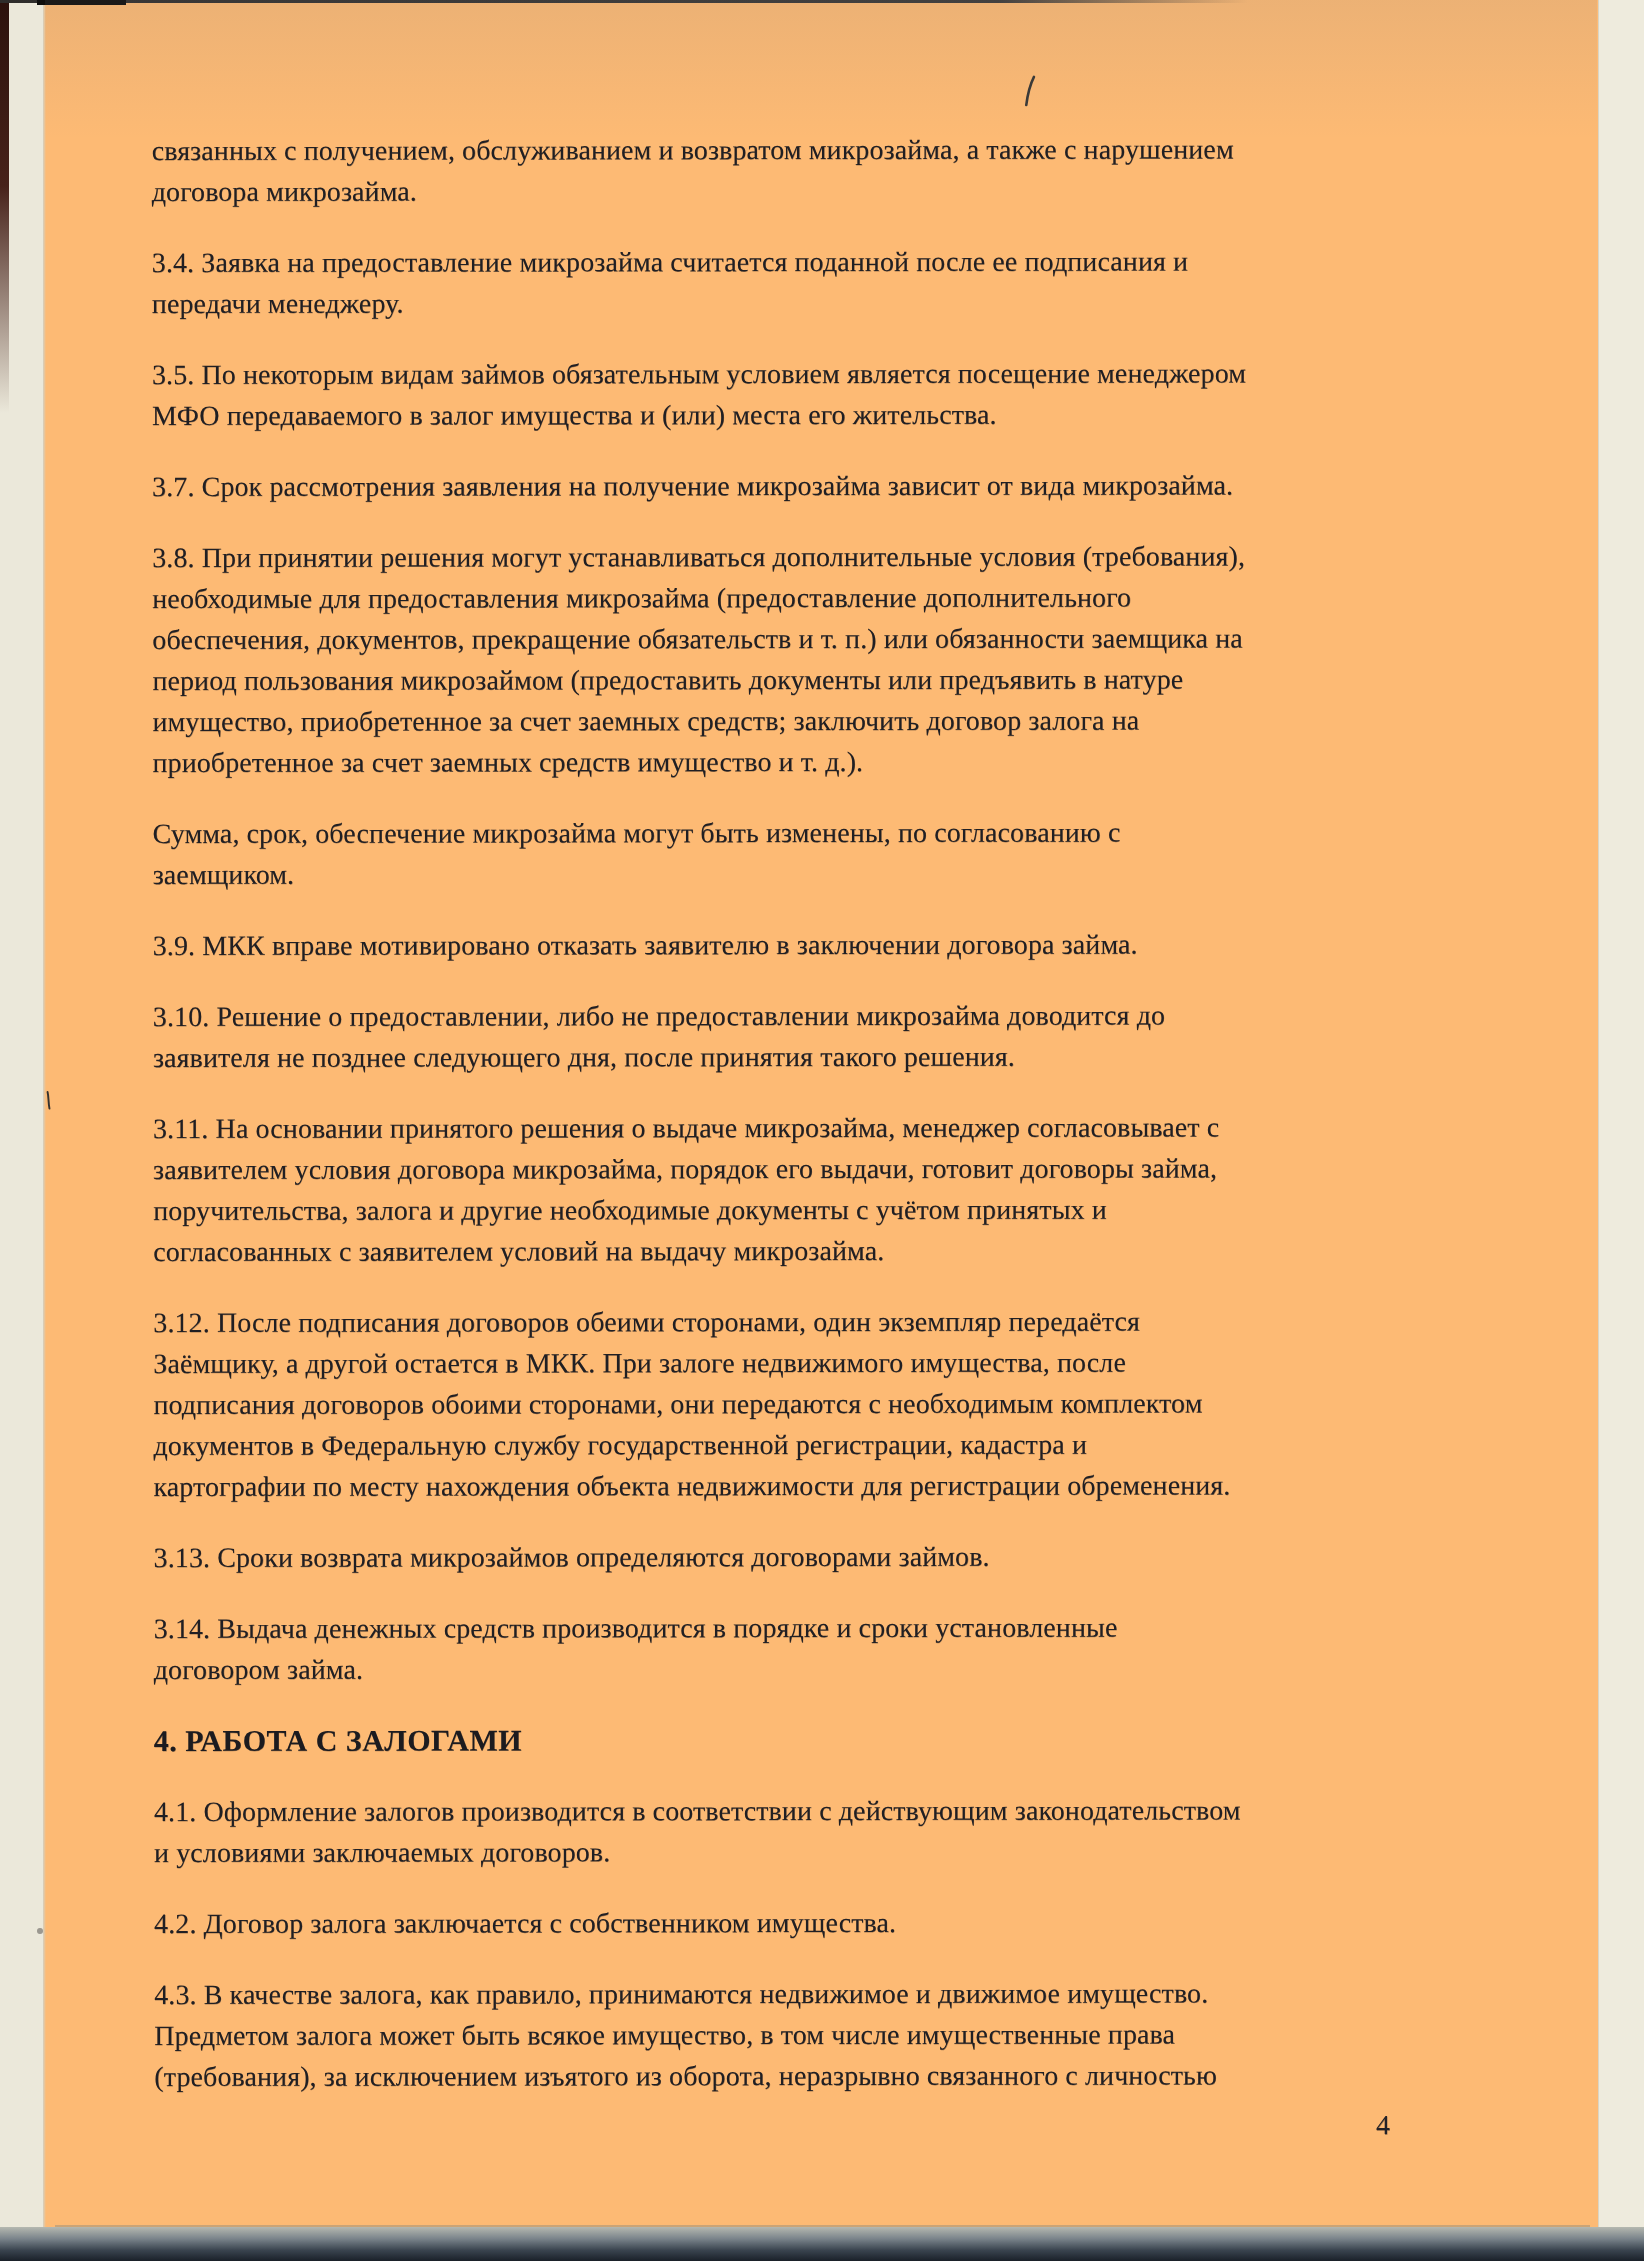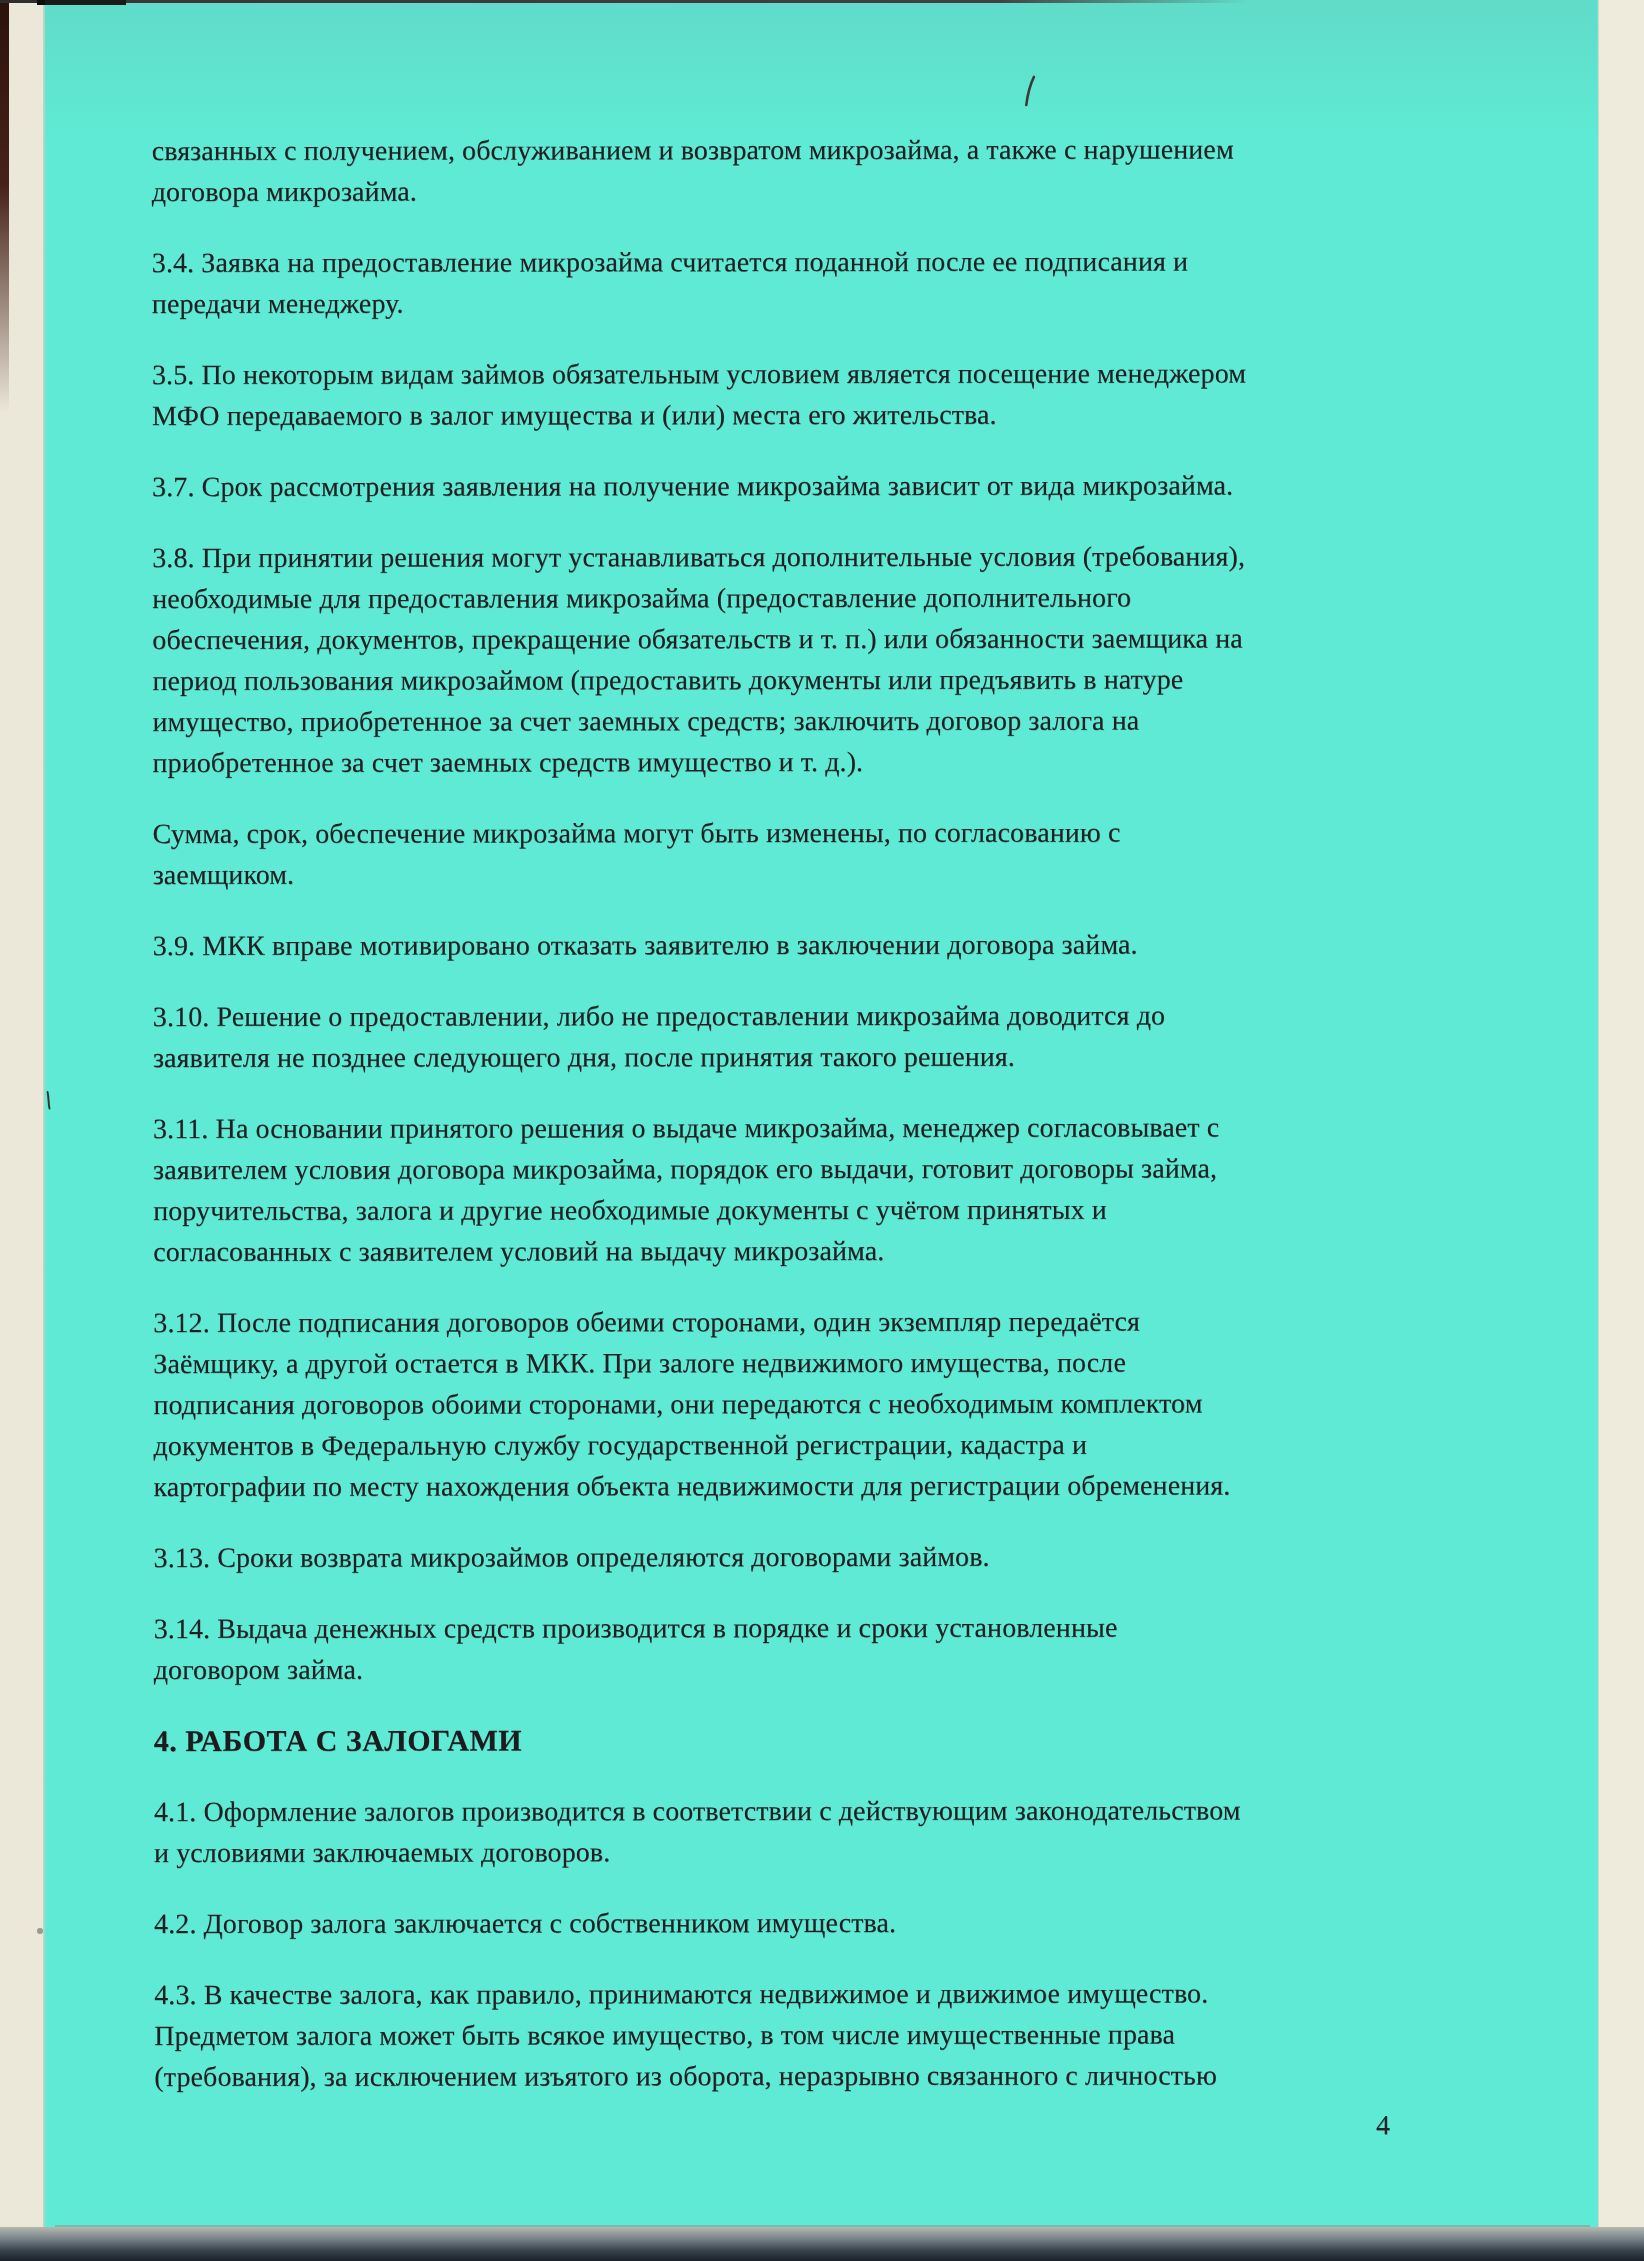--- a/index.html
+++ b/index.html
@@ -10,21 +10,21 @@
     width: 1645px;
     height: 2261px;
     position: relative;
     background: #fbfaf5;
     overflow: hidden;
     font-family: "Liberation Serif", serif;
   }
   .page {
     position: absolute;
     inset: 0;
-    background: #5eead4;
+    background: #fdba74;
     padding-left: 44px;
   }
   
   .left-strip {
     position: absolute;
     left: 0; top: 0;
     width: 43px; height: 100%;
     background: linear-gradient(90deg, #e6e3d5 0%, #ecead e0 40%, #efedde 100%);
     background-color: #ebe8da;
   }

